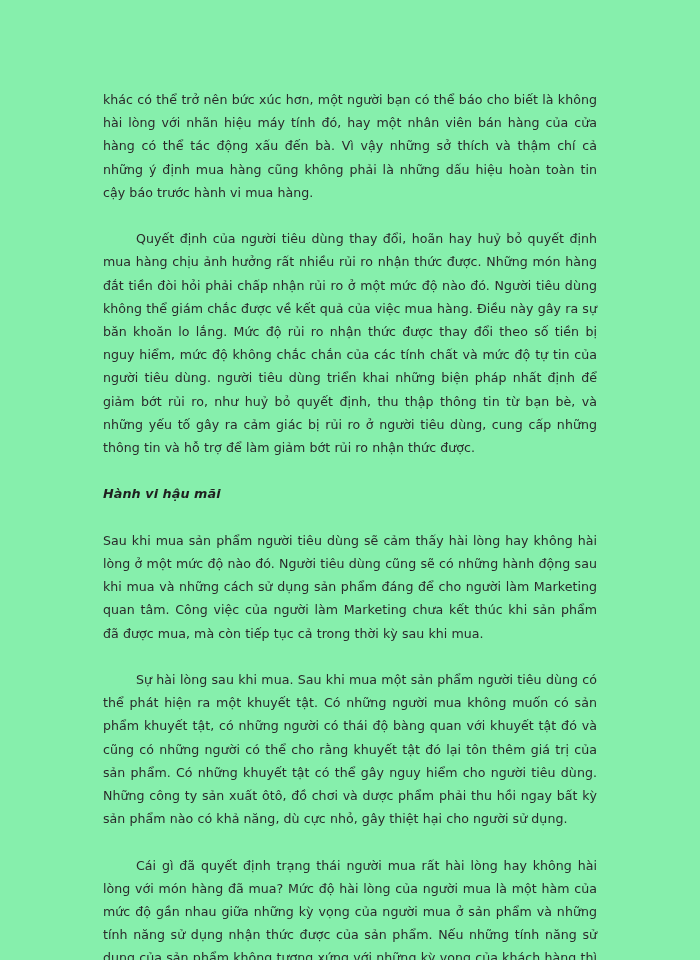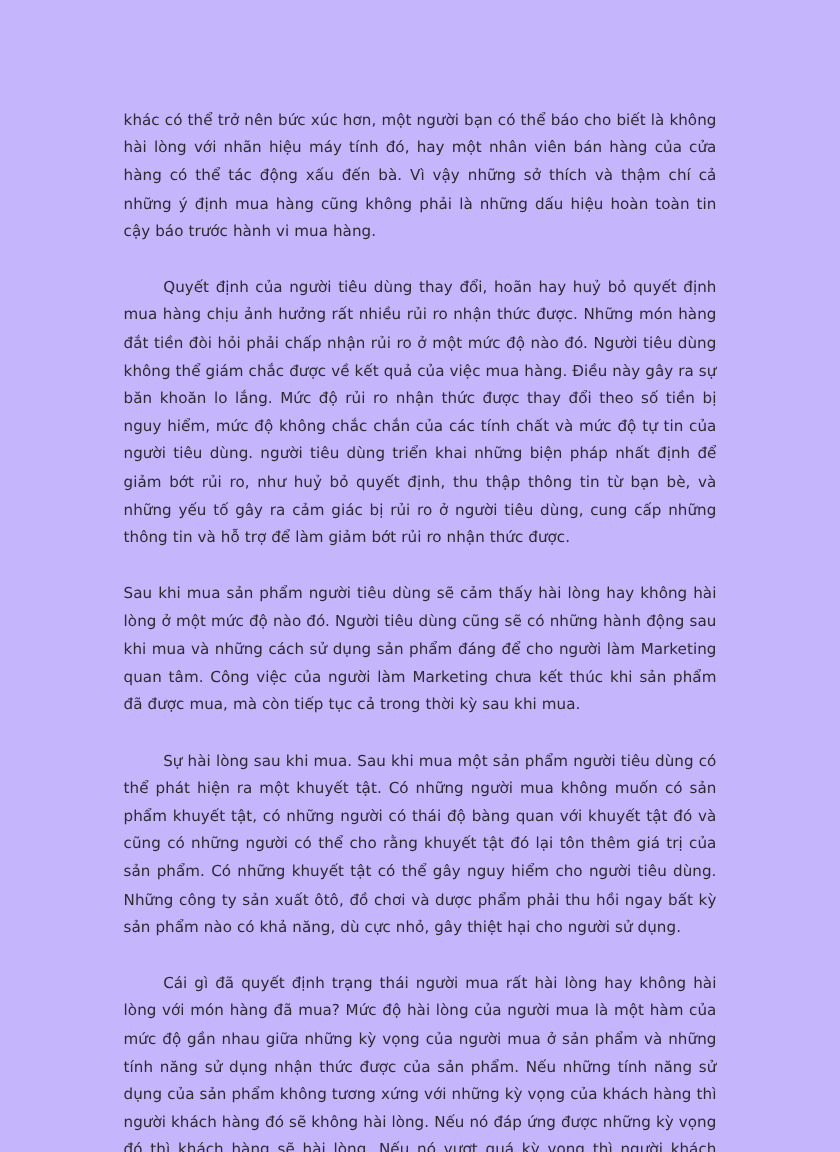--- a/index.html
+++ b/index.html
@@ -12,21 +12,21 @@
 
   body {
     font-family: "DejaVu Sans", sans-serif;
     overflow: hidden;
   }
 
   .page {
     position: relative;
     width: 700px;
     height: 960px;
-    background: #c4b5fd;
+    background: #86efac;
     padding: 16px;
     text-decoration: underline;
   }
 
   .content {
     position: absolute;
     left: 103px;
     top: 88px;
     width: 494px;
   }
@@ -65,20 +65,21 @@
 </head>
 <body>
 
 <div class="page">
   <div class="content">
 
     <p class="para">khác có thể trở nên bức xúc hơn, một người bạn có thể báo cho biết là không hài lòng với nhãn hiệu máy tính đó, hay một nhân viên bán hàng của cửa hàng có thể tác động xấu đến bà. Vì vậy những sở thích và thậm chí cả những ý định mua hàng cũng không phải là những dấu hiệu hoàn toàn tin cậy báo trước hành vi mua hàng.</p>
 
     <p class="para indent">Quyết định của người tiêu dùng thay đổi, hoãn hay huỷ bỏ quyết định mua hàng chịu ảnh hưởng rất nhiều rủi ro nhận thức được. Những món hàng đắt tiền đòi hỏi phải chấp nhận rủi ro ở một mức độ nào đó. Người tiêu dùng không thể giám chắc được về kết quả của việc mua hàng. Điều này gây ra sự băn khoăn lo lắng. Mức độ rủi ro nhận thức được thay đổi theo số tiền bị nguy hiểm, mức độ không chắc chắn của các tính chất và mức độ tự tin của người tiêu dùng. người tiêu dùng triển khai những biện pháp nhất định để giảm bớt rủi ro, như huỷ bỏ quyết định, thu thập thông tin từ bạn bè, và những yếu tố gây ra cảm giác bị rủi ro ở người tiêu dùng, cung cấp những thông tin và hỗ trợ để làm giảm bớt rủi ro nhận thức được.</p>
 
+    <h2 class="heading">Hành vi hậu mãi</h2>
 
     <p class="para">Sau khi mua sản phẩm người tiêu dùng sẽ cảm thấy hài lòng hay không hài lòng ở một mức độ nào đó. Người tiêu dùng cũng sẽ có những hành động sau khi mua và những cách sử dụng sản phẩm đáng để cho người làm Marketing quan tâm. Công việc của người làm Marketing chưa kết thúc khi sản phẩm đã được mua, mà còn tiếp tục cả trong thời kỳ sau khi mua.</p>
 
     <p class="para indent">Sự hài lòng sau khi mua. Sau khi mua một sản phẩm người tiêu dùng có thể phát hiện ra một khuyết tật. Có những người mua không muốn có sản phẩm khuyết tật, có những người có thái độ bàng quan với khuyết tật đó và cũng có những người có thể cho rằng khuyết tật đó lại tôn thêm giá trị của sản phẩm. Có những khuyết tật có thể gây nguy hiểm cho người tiêu dùng. Những công ty sản xuất ôtô, đồ chơi và dược phẩm phải thu hồi ngay bất kỳ sản phẩm nào có khả năng, dù cực nhỏ, gây thiệt hại cho người sử dụng.</p>
 
     <p class="para indent last">Cái gì đã quyết định trạng thái người mua rất hài lòng hay không hài lòng với món hàng đã mua? Mức độ hài lòng của người mua là một hàm của mức độ gần nhau giữa những kỳ vọng của người mua ở sản phẩm và những tính năng sử dụng nhận thức được của sản phẩm. Nếu những tính năng sử dụng của sản phẩm không tương xứng với những kỳ vọng của khách hàng thì người khách hàng đó sẽ không hài lòng. Nếu nó đáp ứng được những kỳ vọng đó thì khách hàng sẽ hài lòng. Nếu nó vượt quá kỳ vọng thì người khách hàng đó sẽ rất hài lòng. Những cảm giác này sẽ dẫn đến hai trường hợp khác nhau, hoặc là khách hàng sẽ mua sản phẩm đó nữa và nói tốt cho nó, hoặc là nói xấu về sản phẩm đó với người khác.</p>
 
   </div>
 </div>
 

